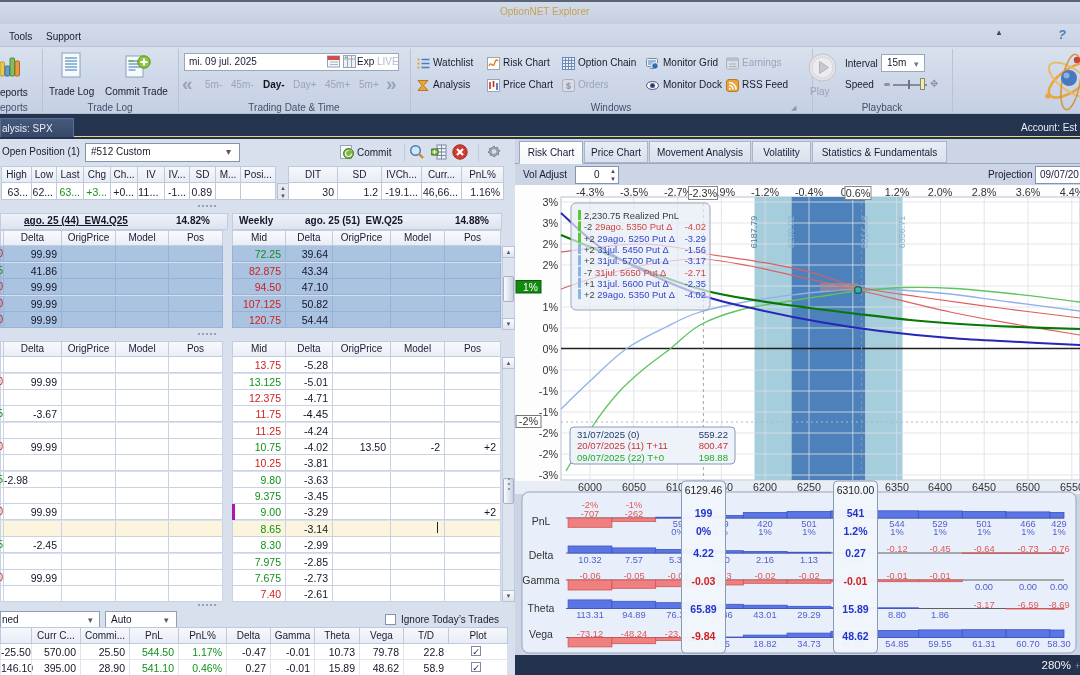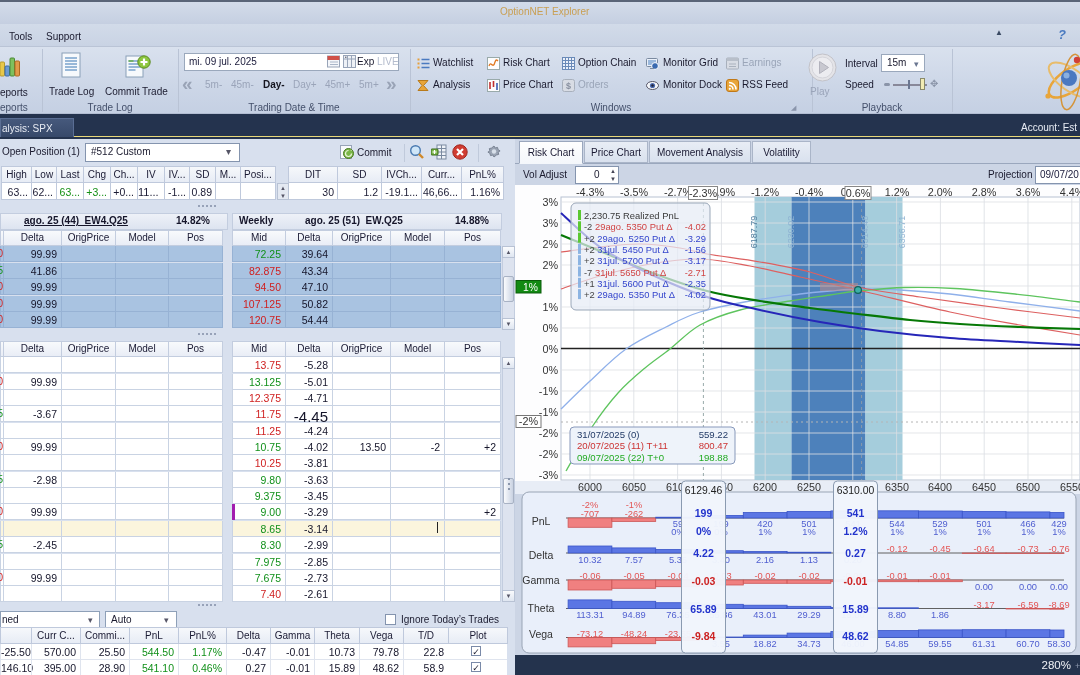--- a/index.html
+++ b/index.html
@@ -579,21 +579,21 @@
     </div>
     <div style="position:absolute;left:61px;top:406px;width:54px;height:16px;border-left:1px solid #c9d3e3;"></div>
     <div style="position:absolute;left:115px;top:406px;width:53px;height:16px;border-left:1px solid #c9d3e3;"></div>
     <div style="position:absolute;left:168px;top:406px;width:54px;height:16px;border-left:1px solid #c9d3e3;"></div>
     <div style="position:absolute;left:222px;top:406px;width:1px;height:16px;background:#c9d3e3;"></div>
     <div style="position:absolute;left:232px;top:406px;width:268px;height:16px;background:#fff;border-bottom:1px solid #c9d3e3;"></div>
     <div style="position:absolute;left:232px;top:406px;width:53px;height:16px;border-left:1px solid #c9d3e3;">
       <div style="text-align:right;padding:2px 4px 0 0;color:#cf2020;font-size:10.5px">11.75</div>
     </div>
     <div style="position:absolute;left:285px;top:406px;width:47px;height:16px;border-left:1px solid #c9d3e3;">
-      <div style="text-align:right;padding:2px 4px 0 0;color:#15152a;font-size:15px">-4.45</div>
+      <div style="text-align:right;padding:2px 4px 0 0;color:#15152a;font-size:11px">-4.45</div>
     </div>
     <div style="position:absolute;left:332px;top:406px;width:58px;height:16px;border-left:1px solid #c9d3e3;"></div>
     <div style="position:absolute;left:390px;top:406px;width:54px;height:16px;border-left:1px solid #c9d3e3;"></div>
     <div style="position:absolute;left:444px;top:406px;width:56px;height:16px;border-left:1px solid #c9d3e3;"></div>
     <div style="position:absolute;left:500px;top:406px;width:1px;height:16px;background:#c9d3e3;"></div>
     <div style="position:absolute;left:0px;top:408px;width:3px;height:12px;overflow:hidden;">
       <span style="position:absolute;right:0;color:#11901a">5</span>
     </div>
     <div style="position:absolute;left:0px;top:423px;width:222px;height:16px;background:#fff;border-bottom:1px solid #c9d3e3;"></div>
     <div style="position:absolute;left:0px;top:423px;width:3px;height:16px;border-left:1px solid #c9d3e3;"></div>
@@ -656,21 +656,21 @@
     <div style="position:absolute;left:285px;top:455px;width:47px;height:16px;border-left:1px solid #c9d3e3;">
       <div style="text-align:right;padding:2px 4px 0 0;color:#15152a;font-size:10.5px">-3.81</div>
     </div>
     <div style="position:absolute;left:332px;top:455px;width:58px;height:16px;border-left:1px solid #c9d3e3;"></div>
     <div style="position:absolute;left:390px;top:455px;width:54px;height:16px;border-left:1px solid #c9d3e3;"></div>
     <div style="position:absolute;left:444px;top:455px;width:56px;height:16px;border-left:1px solid #c9d3e3;"></div>
     <div style="position:absolute;left:500px;top:455px;width:1px;height:16px;background:#c9d3e3;"></div>
     <div style="position:absolute;left:0px;top:472px;width:222px;height:16px;background:#fff;border-bottom:1px solid #c9d3e3;"></div>
     <div style="position:absolute;left:0px;top:472px;width:3px;height:16px;border-left:1px solid #c9d3e3;"></div>
     <div style="position:absolute;left:3px;top:472px;width:58px;height:16px;border-left:1px solid #c9d3e3;">
-      <div style="text-align:right;padding:2px 4px 0 0;color:#15152a;font-size:10.5px">-2.98</div>
+      <div style="padding:2px 4px 0 0;color:#15152a;font-size:10.5px">-2.98</div>
     </div>
     <div style="position:absolute;left:61px;top:472px;width:54px;height:16px;border-left:1px solid #c9d3e3;"></div>
     <div style="position:absolute;left:115px;top:472px;width:53px;height:16px;border-left:1px solid #c9d3e3;"></div>
     <div style="position:absolute;left:168px;top:472px;width:54px;height:16px;border-left:1px solid #c9d3e3;"></div>
     <div style="position:absolute;left:222px;top:472px;width:1px;height:16px;background:#c9d3e3;"></div>
     <div style="position:absolute;left:232px;top:472px;width:268px;height:16px;background:#fff;border-bottom:1px solid #c9d3e3;"></div>
     <div style="position:absolute;left:232px;top:472px;width:53px;height:16px;border-left:1px solid #c9d3e3;">
       <div style="text-align:right;padding:2px 4px 0 0;color:#11901a;font-size:10.5px">9.80</div>
     </div>
     <div style="position:absolute;left:285px;top:472px;width:47px;height:16px;border-left:1px solid #c9d3e3;">
@@ -960,20 +960,23 @@
       <div style="text-align:center;margin-top:5px;color:#1a1a33;font-size:10px">Risk Chart</div>
     </div>
     <div style="position:absolute;left:584px;top:141px;width:64px;height:22px;background:linear-gradient(#e8edf5,#d9e1ee);border:1px solid #aab5c8;">
       <div style="text-align:center;margin-top:5px;color:#1a1a33;font-size:10px">Price Chart</div>
     </div>
     <div style="position:absolute;left:649px;top:141px;width:102px;height:22px;background:linear-gradient(#e8edf5,#d9e1ee);border:1px solid #aab5c8;">
       <div style="text-align:center;margin-top:5px;color:#1a1a33;font-size:10px">Movement Analysis</div>
     </div>
     <div style="position:absolute;left:752px;top:141px;width:59px;height:22px;background:linear-gradient(#e8edf5,#d9e1ee);border:1px solid #aab5c8;">
       <div style="text-align:center;margin-top:5px;color:#1a1a33;font-size:10px">Volatility</div>
+    </div>
+    <div style="position:absolute;left:812px;top:141px;width:135px;height:22px;background:linear-gradient(#e8edf5,#d9e1ee);border:1px solid #aab5c8;">
+      <div style="text-align:center;margin-top:5px;color:#1a1a33;font-size:10px">Statistics &amp; Fundamentals</div>
     </div>
     <div style="position:absolute;left:523px;top:169px;white-space:nowrap;color:#1a1a2e;">Vol Adjust</div>
     <div style="position:absolute;left:575px;top:166px;width:44px;height:18px;background:#fff;border:1px solid #8494ae;"></div>
     <div style="position:absolute;left:594px;top:169px;white-space:nowrap;">0</div>
     <div style="position:absolute;left:608px;top:167px;width:10px;height:16px;">
       <div style="text-align:center;color:#445;font-size:6px;line-height:8px">▲<br>▼</div>
     </div>
     <div style="position:absolute;left:988px;top:169px;white-space:nowrap;color:#1a1a2e;">Projection</div>
     <div style="position:absolute;left:1035px;top:166px;width:66px;height:18px;background:#fff;border:1px solid #8494ae;overflow:hidden;">
       <span style="position:absolute;left:4px;top:2px;color:#1a1a3a">09/07/20</span>

